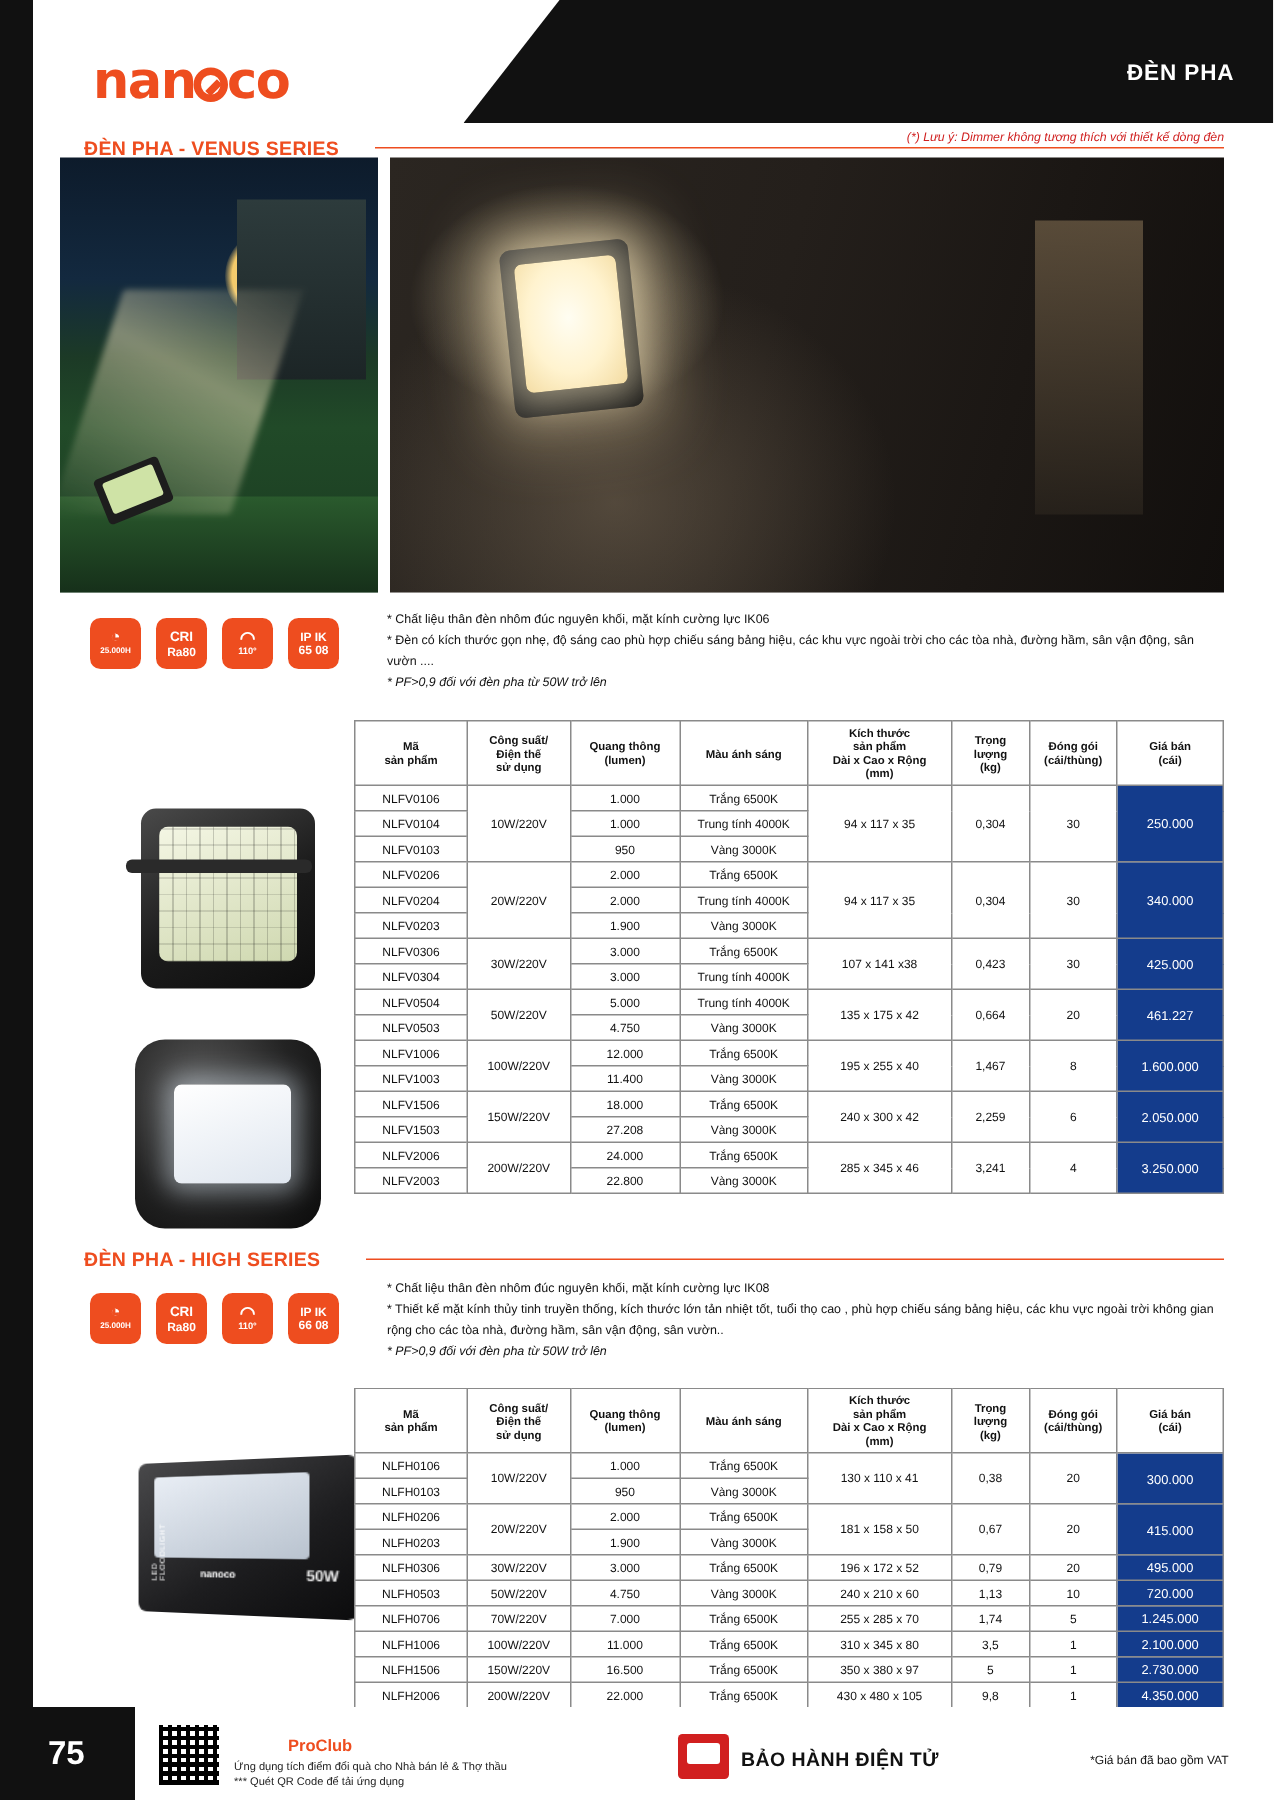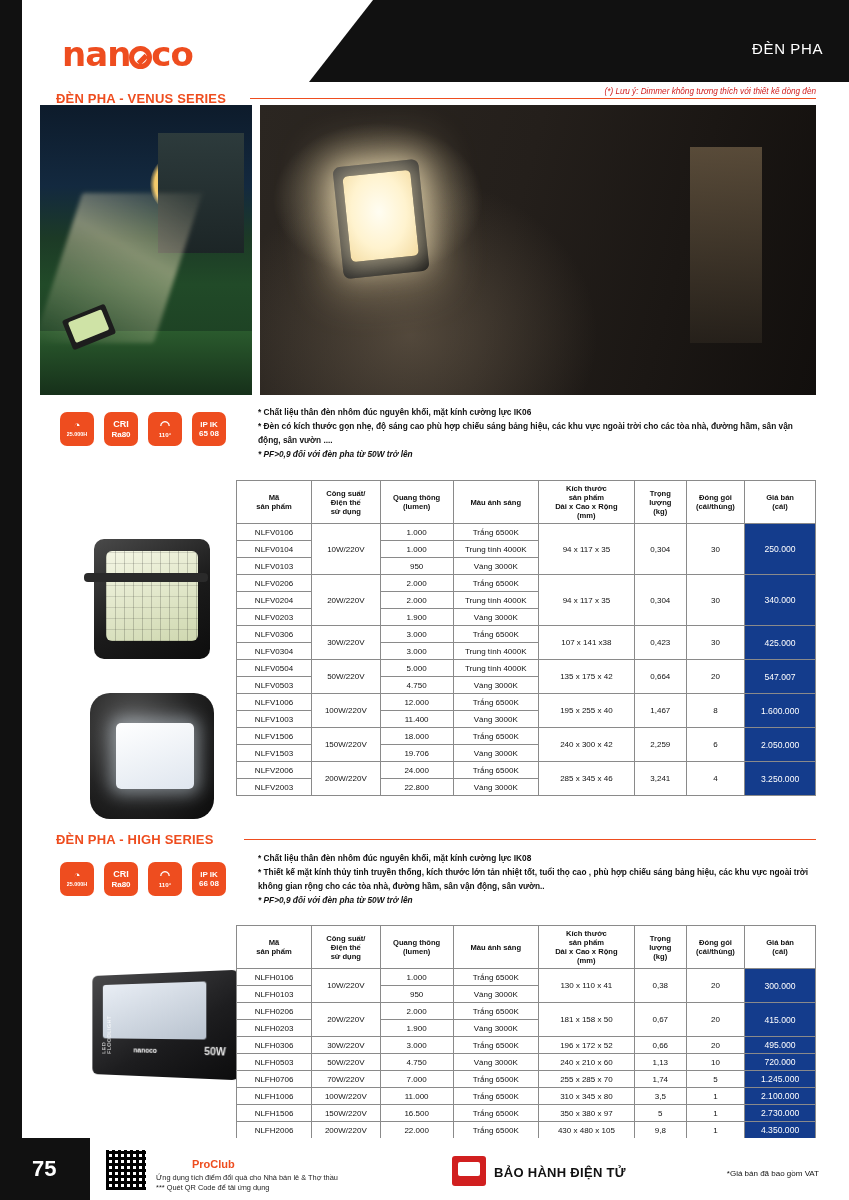--- a/index.html
+++ b/index.html
@@ -22,21 +22,21 @@
     position:absolute; left:22px; top:0; width:827px; height:82px;
     background:#ffffff;
   }
   .header-black {
     position:absolute; right:0; top:0; width:540px; height:82px;
     background:#111111;
     clip-path: polygon(64px 0, 540px 0, 540px 82px, 0px 82px);
   }
   .header-title {
     position:absolute; right:26px; top:40px;
-    color:#ffffff; font-size:15px; font-weight:normal; letter-spacing:.6px;
+    color:#ffffff; font-size:15px; font-weight:bold; letter-spacing:.6px;
   }
   .logo {
     position:absolute; left:40px; top:34px;
     font-size:34px; font-weight:bold; color:#ee4d1f; letter-spacing:-1px;
     font-family:"DejaVu Sans", sans-serif;
   }
   .logo .ring {
     display:inline-block; width:23px; height:23px; border:5px solid #ee4d1f;
     border-radius:50%; position:relative; top:3px; margin:0 -1px;
   }
@@ -176,21 +176,21 @@
     display:flex; flex-direction:column; align-items:center; justify-content:center;
     font-size:6.2px; font-weight:bold; line-height:1.15; text-align:center;
   }
   .badge .l1 { font-size:9px; }
   .badge .l2 { font-size:8px; }
   .badge.hours { font-size:5.4px; }
   .badge.hours .ico { font-size:11px; line-height:11px; }
   .badge.temp .ico { font-size:12px; line-height:12px; }
   
   .bullets { position:absolute; font-size:8.3px; line-height:1.62; color:#111; }
-  .bullets p { margin:0 0 1px 0;font-weight:bold; }
+  .bullets p { margin:0 0 1px 0; }
   .bullets .ital { font-style:italic; }
   
   table.spec {
     position:absolute; border-collapse:collapse; font-size:8px; color:#111;
     background:#fff;
   }
   table.spec th, table.spec td {
     border:1px solid #8a8a8a; text-align:center; padding:1px 2px; font-weight:normal;
     height:17px;
   }
@@ -381,21 +381,21 @@
         <td>Trung tính 4000K</td>
       </tr>
       <tr>
         <td class="code">NLFV0504</td>
         <td rowspan="2">50W/220V</td>
         <td>5.000</td>
         <td>Trung tính 4000K</td>
         <td rowspan="2">135 x 175 x 42</td>
         <td rowspan="2">0,664</td>
         <td rowspan="2">20</td>
-        <td class="price" rowspan="2">547.007</td>
+        <td class="price" rowspan="2">461.227</td>
       </tr>
       <tr>
         <td class="code">NLFV0503</td>
         <td>4.750</td>
         <td>Vàng 3000K</td>
       </tr>
       <tr>
         <td class="code">NLFV1006</td>
         <td rowspan="2">100W/220V</td>
         <td>12.000</td>
@@ -415,21 +415,21 @@
         <td rowspan="2">150W/220V</td>
         <td>18.000</td>
         <td>Trắng 6500K</td>
         <td rowspan="2">240 x 300 x 42</td>
         <td rowspan="2">2,259</td>
         <td rowspan="2">6</td>
         <td class="price" rowspan="2">2.050.000</td>
       </tr>
       <tr>
         <td class="code">NLFV1503</td>
-        <td>19.706</td>
+        <td>27.208</td>
         <td>Vàng 3000K</td>
       </tr>
       <tr>
         <td class="code">NLFV2006</td>
         <td rowspan="2">200W/220V</td>
         <td>24.000</td>
         <td>Trắng 6500K</td>
         <td rowspan="2">285 x 345 x 46</td>
         <td rowspan="2">3,241</td>
         <td rowspan="2">4</td>
@@ -533,21 +533,21 @@
         <td class="code">NLFH0203</td>
         <td>1.900</td>
         <td>Vàng 3000K</td>
       </tr>
       <tr>
         <td class="code">NLFH0306</td>
         <td>30W/220V</td>
         <td>3.000</td>
         <td>Trắng 6500K</td>
         <td>196 x 172 x 52</td>
-        <td>0,66</td>
+        <td>0,79</td>
         <td>20</td>
         <td class="price">495.000</td>
       </tr>
       <tr>
         <td class="code">NLFH0503</td>
         <td>50W/220V</td>
         <td>4.750</td>
         <td>Vàng 3000K</td>
         <td>240 x 210 x 60</td>
         <td>1,13</td>

